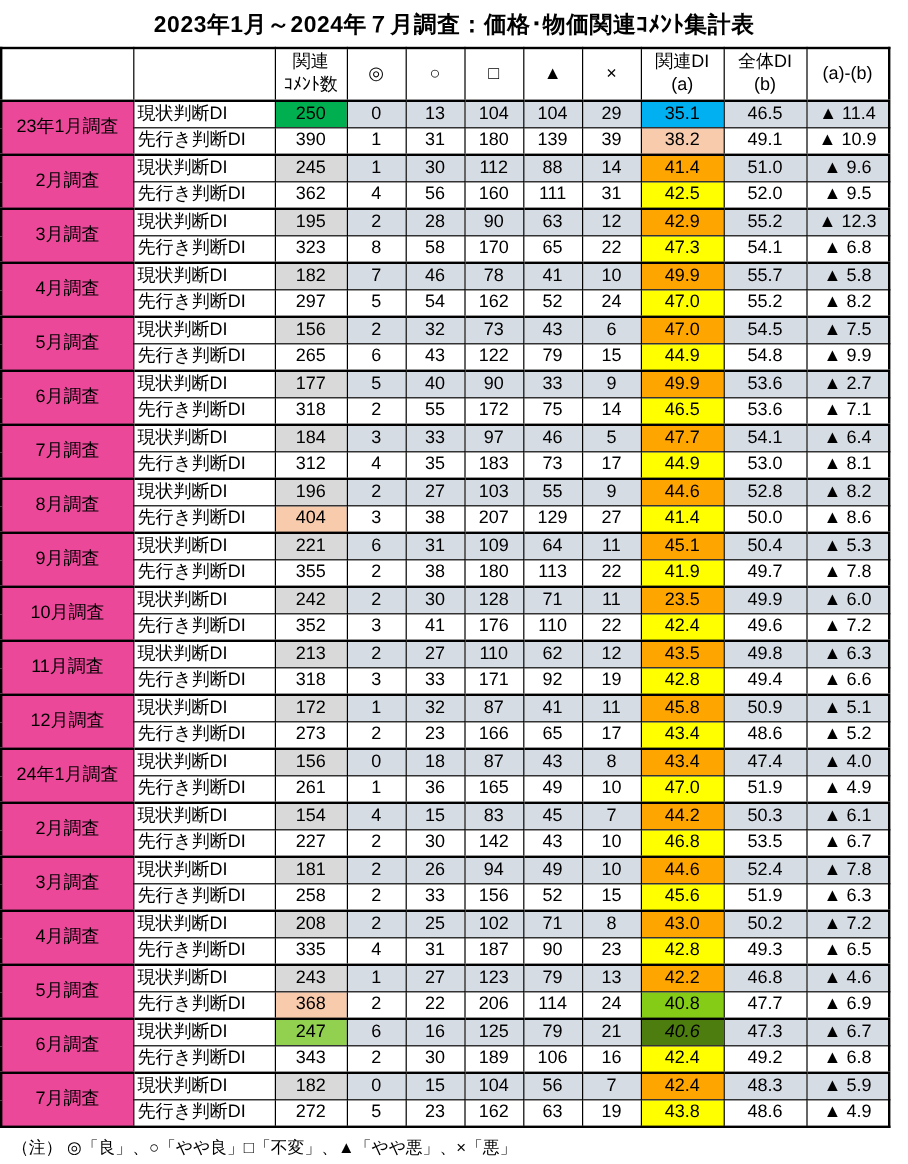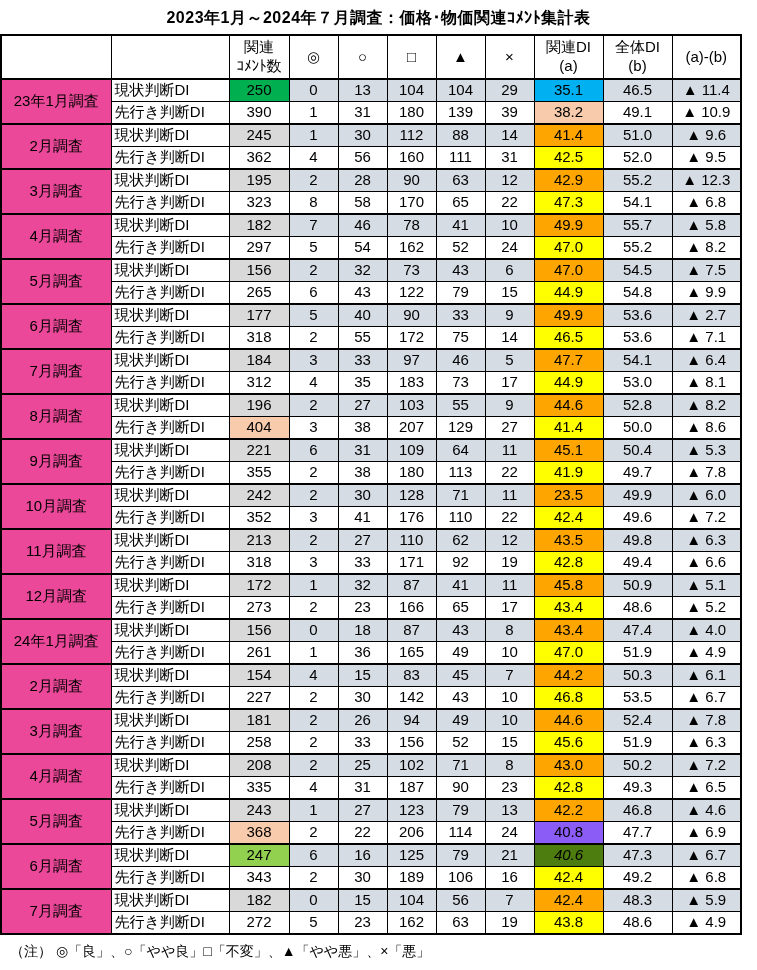--- a/index.html
+++ b/index.html
@@ -2,21 +2,21 @@
 <html style="--row_shade: #D6DCE4; --comment_shade: #D9D9D9; --orange: #FFA500; --yellow: #FFFF00; --blue: #00B0F0; --light_blue: #9DC3E6; --green: #00B050; --light_green: #92D050; --peach: #F8CBAD;"><head>
 <meta charset="utf-8">
 <style>
   html,body{margin:0;padding:0;background:#fff;}
   body{
     width:757px;height:970px;
     font-family:"Liberation Sans","DejaVu Sans",sans-serif;
     color:#000;overflow:hidden;
   }
   .title{
-    text-align:center;font-weight:bold;font-size:16px;
+    text-align:center;font-weight:bold;font-size:19px;
     padding:8px 0 5px 0;letter-spacing:0.5px;
   }
   table{
     border-collapse:collapse;table-layout:fixed;
     width:740px;margin-left:0;
     border:2px solid #000;border-bottom:2.5px solid #000;
   }
   th,td{
     border:1px solid #000;overflow:hidden;
     font-size:15px;line-height:1.1;padding:0;
@@ -491,21 +491,21 @@
         <td class="num diff">▲ 4.6</td>
       </tr>
       <tr class="out">
         <td class="lbl">先行き判断DI</td>
         <td class="num cmt" style="background: rgb(248, 203, 173);">368</td>
         <td class="num cnt">2</td>
         <td class="num cnt">22</td>
         <td class="num cnt">206</td>
         <td class="num cnt">114</td>
         <td class="num cnt">24</td>
-        <td class="num di" style="background: #8b5cf6;">40.8</td>
+        <td class="num di" style="background: #84cc16;">40.8</td>
         <td class="num tot">47.7</td>
         <td class="num diff">▲ 6.9</td>
       </tr>
       <tr class="cur group-start">
         <td rowspan="2" class="month">6月調査</td>
         <td class="lbl">現状判断DI</td>
         <td class="num cmt" style="background: rgb(146, 208, 80);">247</td>
         <td class="num cnt">6</td>
         <td class="num cnt">16</td>
         <td class="num cnt">125</td>

